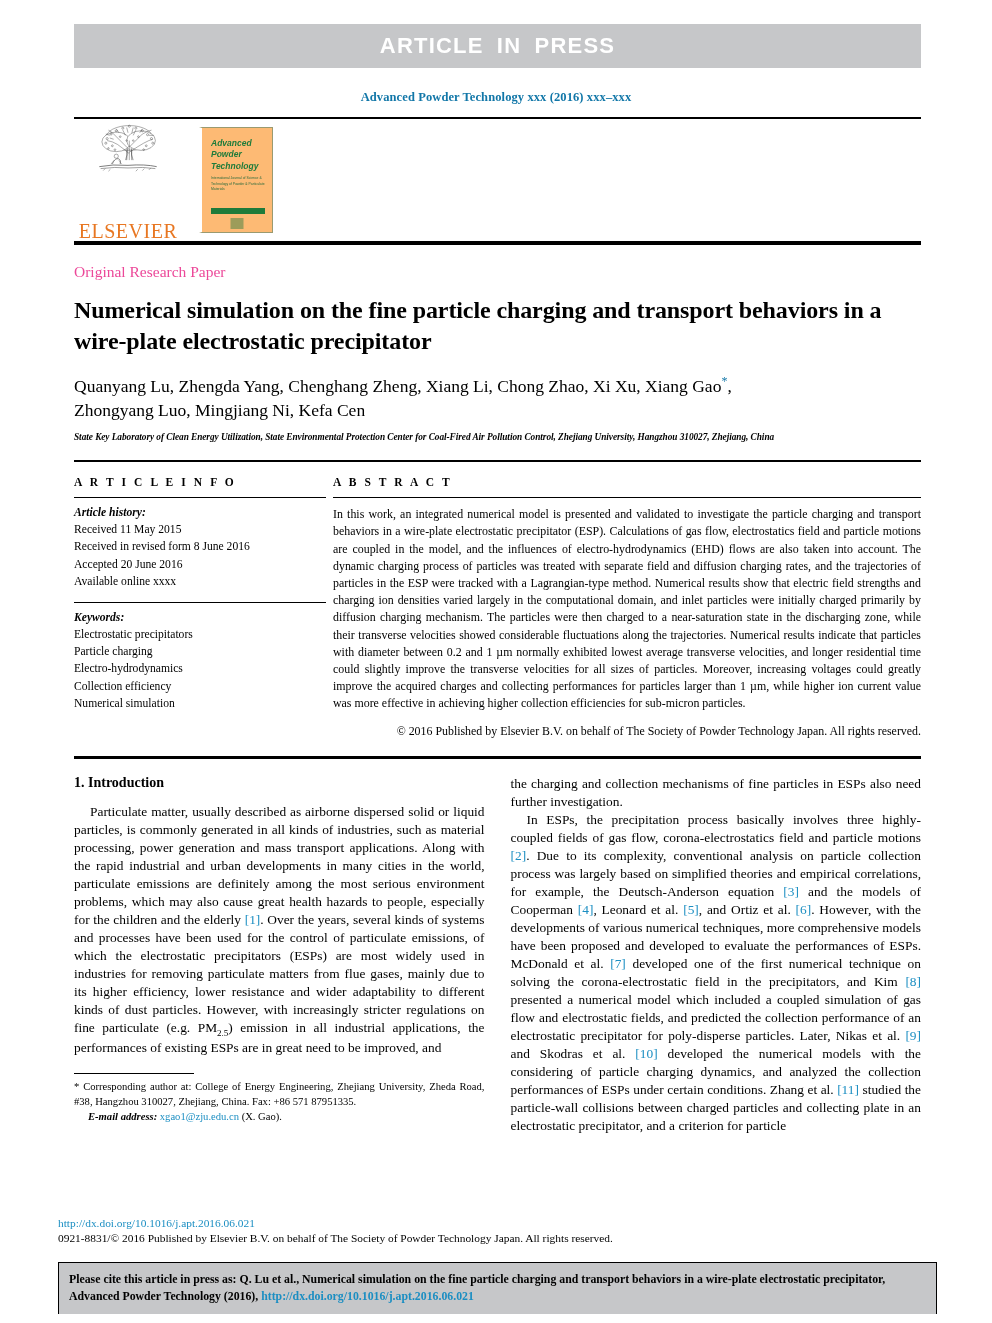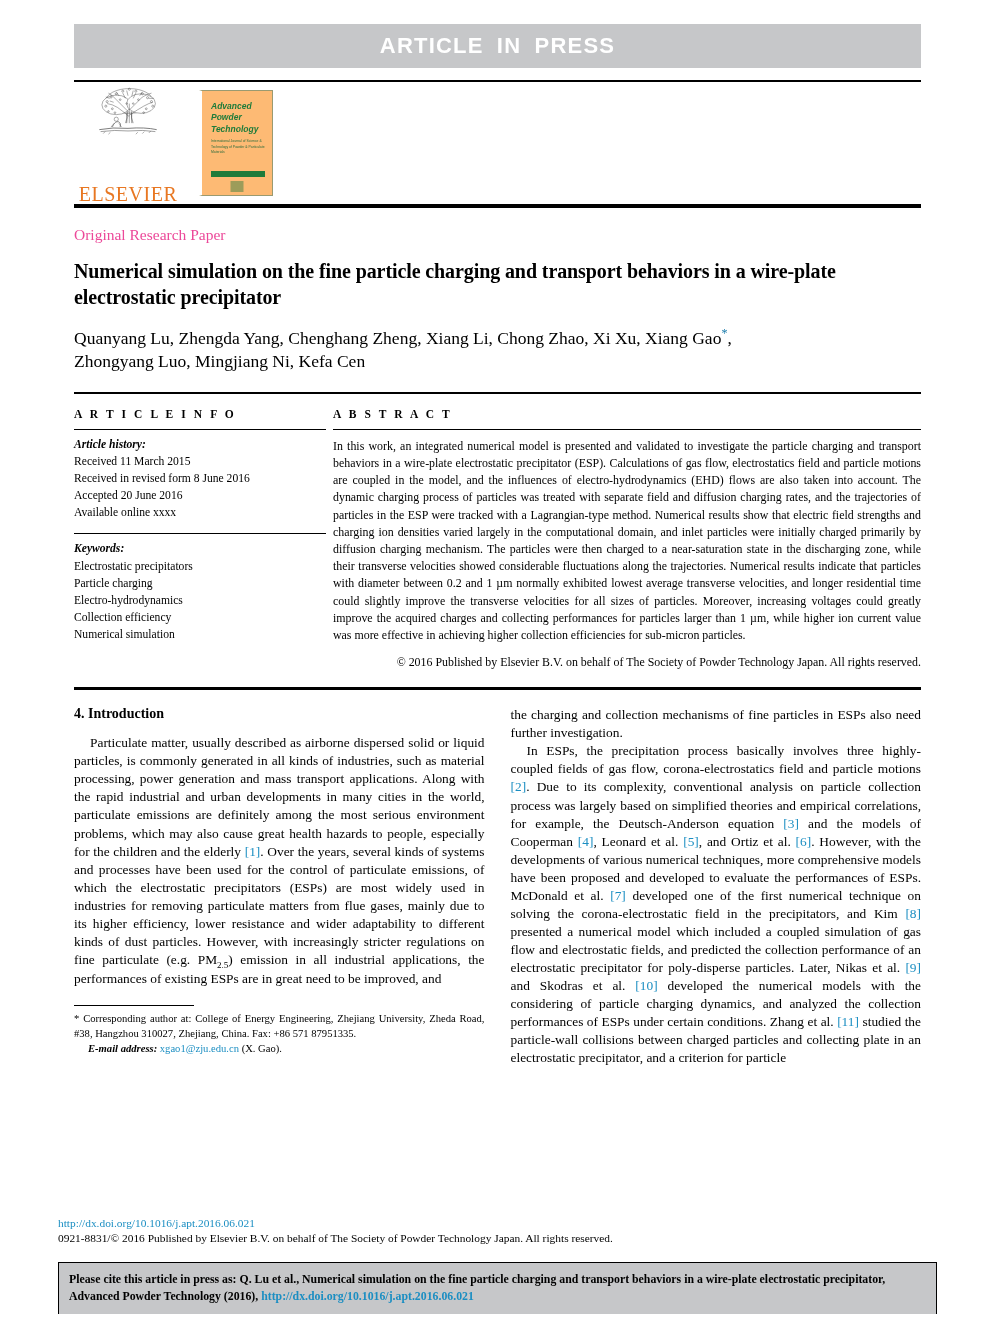--- a/index.html
+++ b/index.html
@@ -154,21 +154,21 @@
   .content { margin: 0 55px 0 58px; }
   .art-type {
     margin-top: 18px;
     font-family: "Liberation Serif", serif;
     font-size: 15.5px;
     color: #ec4899;
   }
   .art-title {
     margin-top: 14px;
     font-family: "Liberation Serif", serif;
-    font-size: 20px;
+    font-size: 24px;
     line-height: 1.30;
     color: #000;
     letter-spacing: -.1px;
   }
   .authors {
     margin-top: 15px;
     font-family: "Liberation Serif", serif;
     font-size: 17.5px;
     line-height: 1.34;
     color: #000;
@@ -305,20 +305,21 @@
 </style>
 </head>
 <body>
 
 <div class="page">
 
   <div class="aip-band">
     <span class="aip-text">ARTICLE  IN  PRESS</span>
   </div>
 
+  <div class="journal-ref">Advanced Powder Technology xxx (2016) xxx–xxx</div>
 
   <div class="masthead">
 
     <div class="elsevier-logo">
       <svg width="96" height="92" viewBox="0 0 96 92">
         <g stroke="#4a4a4a" stroke-width="0.7" fill="none">
 
           <ellipse cx="50" cy="26" rx="36" ry="19" fill="#ffffff"></ellipse>
           <ellipse cx="30" cy="32" rx="22" ry="15" fill="#ffffff"></ellipse>
           <ellipse cx="68" cy="30" rx="22" ry="15" fill="#ffffff"></ellipse>
@@ -384,29 +385,30 @@
 
     <div class="art-type">Original Research Paper</div>
 
     <h1 class="art-title">Numerical simulation on the fine particle charging and transport behaviors in a wire-plate electrostatic precipitator</h1>
 
     <div class="authors">
       <span>Quanyang Lu, Zhengda Yang, Chenghang Zheng, Xiang Li, Chong Zhao, Xi Xu, Xiang Gao</span><span class="star">*</span>,<br>
       <span>Zhongyang Luo, Mingjiang Ni, Kefa Cen</span>
     </div>
 
+    <div class="affil">State Key Laboratory of Clean Energy Utilization, State Environmental Protection Center for Coal-Fired Air Pollution Control, Zhejiang University, Hangzhou 310027, Zhejiang, China</div>
 
     <div class="info-abstract">
 
       <div class="col-info">
         <div class="sec-head">A R T I C L E   I N F O</div>
         <div class="rule-thin"></div>
         <div class="info-body">
           <div class="lbl">Article history:</div>
-          <div>Received 11 March 2015</div>
+          <div>Received 11 May 2015</div>
           <div>Received in revised form 8 June 2016</div>
           <div>Accepted 20 June 2016</div>
           <div>Available online xxxx</div>
         </div>
         <div class="rule-mid"></div>
         <div class="info-body">
           <div class="lbl">Keywords:</div>
           <div>Electrostatic precipitators</div>
           <div>Particle charging</div>
           <div>Electro-hydrodynamics</div>
@@ -421,21 +423,21 @@
         <div class="abs-body">In this work, an integrated numerical model is presented and validated to investigate the particle charging and transport behaviors in a wire-plate electrostatic precipitator (ESP). Calculations of gas flow, electrostatics field and particle motions are coupled in the model, and the influences of electro-hydrodynamics (EHD) flows are also taken into account. The dynamic charging process of particles was treated with separate field and diffusion charging rates, and the trajectories of particles in the ESP were tracked with a Lagrangian-type method. Numerical results show that electric field strengths and charging ion densities varied largely in the computational domain, and inlet particles were initially charged primarily by diffusion charging mechanism. The particles were then charged to a near-saturation state in the discharging zone, while their transverse velocities showed considerable fluctuations along the trajectories. Numerical results indicate that particles with diameter between 0.2 and 1 µm normally exhibited lowest average transverse velocities, and longer residential time could slightly improve the transverse velocities for all sizes of particles. Moreover, increasing voltages could greatly improve the acquired charges and collecting performances for particles larger than 1 µm, while higher ion current value was more effective in achieving higher collection efficiencies for sub-micron particles.</div>
         <div class="abs-copy">© 2016 Published by Elsevier B.V. on behalf of The Society of Powder Technology Japan. All rights reserved.</div>
       </div>
     </div>
 
     <div class="rule-bold-full"></div>
 
     <div class="body-cols">
 
       <div class="bcol">
-        <div class="h-sec">4. Introduction</div>
+        <div class="h-sec">1. Introduction</div>
         <p class="ptext"><span>Particulate matter, usually described as airborne dispersed solid or liquid particles, is commonly generated in all kinds of industries, such as material processing, power generation and mass transport applications. Along with the rapid industrial and urban developments in many cities in the world, particulate emissions are definitely among the most serious environment problems, which may also cause great health hazards to people, especially for the children and the elderly </span><span class="ref">[1]</span><span>. Over the years, several kinds of systems and processes have been used for the control of particulate emissions, of which the electrostatic precipitators (ESPs) are most widely used in industries for removing particulate matters from flue gases, mainly due to its higher efficiency, lower resistance and wider adaptability to different kinds of dust particles. However, with increasingly stricter regulations on fine particulate (e.g. PM</span><sub>2.5</sub><span>) emission in all industrial applications, the performances of existing ESPs are in great need to be improved, and</span></p>
 
         <div class="foot-rule"></div>
         <div class="foot">
           <span>*</span><span> Corresponding author at: College of Energy Engineering, Zhejiang University, Zheda Road, #38, Hangzhou 310027, Zhejiang, China. Fax: +86 571 87951335.</span><br>
           <span style="padding-left:14px"></span><span class="em">E-mail address:</span>
           <span class="link">xgao1@zju.edu.cn</span><span> (X. Gao).</span>
         </div>
       </div>
 

